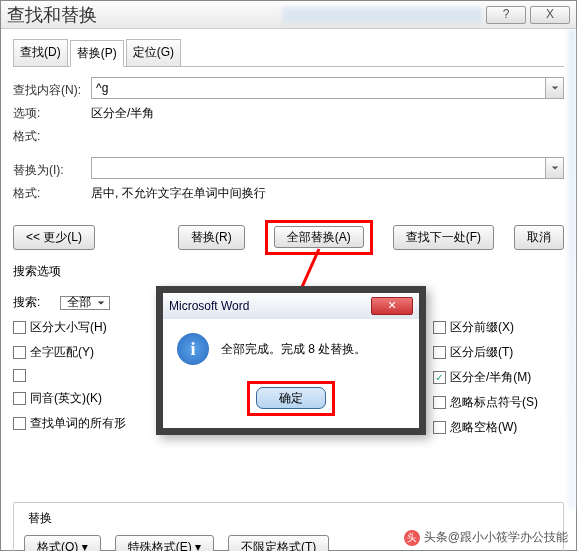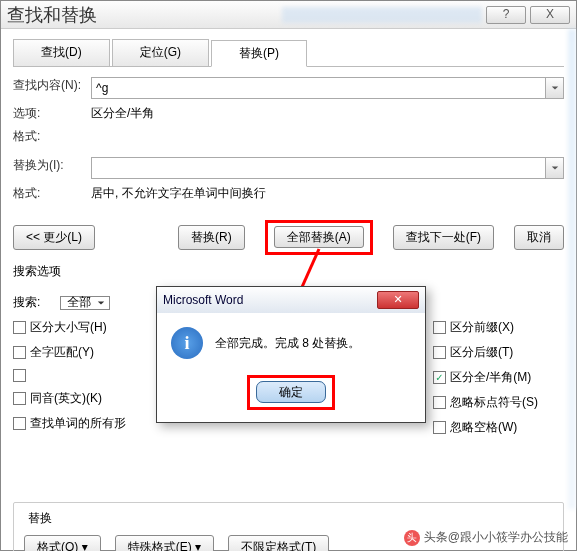--- a/index.html
+++ b/index.html
@@ -4,41 +4,41 @@
 <style>
 * { box-sizing: border-box; }
 body { margin: 0; font-family: "Microsoft YaHei", SimSun, sans-serif; font-size: 12px; background: #f0f0f0; }
 .window { width: 577px; height: 551px; background: #fff; border: 1px solid #888; position: relative; }
 .titlebar { height: 28px; background: linear-gradient(#fdfdfd, #e8e8e8); border-bottom: 1px solid #ccc; display: flex; align-items: center; padding: 0 6px; }
 .titlebar .title { flex: 1; font-size: 18px; color: #333; }
 .titlebar .blur { width: 200px; height: 16px; background: #cfe0f2; filter: blur(2px); opacity: 0.6; }
 .titlebar .winbtn { width: 40px; height: 18px; border: 1px solid #999; background: linear-gradient(#fdfdfd,#e0e0e0); border-radius: 2px; margin-left: 4px; text-align: center; line-height: 14px; color: #555; font-size: 12px; }
 .content { padding: 10px 12px; }
 .tabs { display: flex; border-bottom: 1px solid #bbb; margin-bottom: 10px; }
-.tab { padding: 4px 27px; border: 1px solid #bbb; border-bottom: none; background: linear-gradient(#fdfdfd,#e8e8e8); margin-right: 2px; cursor: default; }
+.tab { padding: 4px 6px; border: 1px solid #bbb; border-bottom: none; background: linear-gradient(#fdfdfd,#e8e8e8); margin-right: 2px; cursor: default; }
 .tab.active { background: #fff; position: relative; top: 1px; border-bottom: 1px solid #fff; }
-.row { display: flex; align-items: flex-start; margin-bottom: 6px; }
+.row { display: flex; align-items: flex-end; margin-bottom: 6px; }
 .label { width: 78px; color: #333; }
 .combo { flex: 1; display: flex; border: 1px solid #aaa; height: 22px; background: #fff; }
 .combo input { flex: 1; border: none; padding: 0 4px; font-size: 12px; outline: none; }
 .combo .arrow { width: 18px; border-left: 1px solid #aaa; display: flex; align-items: center; justify-content: center; background: linear-gradient(#fdfdfd,#e0e0e0); }
 .arrow svg { width: 8px; height: 8px; }
 .btnrow { display: flex; gap: 20px; margin: 18px 0 8px; align-items: center; }
 .btn { padding: 3px 12px; border: 1px solid #888; background: linear-gradient(#fdfdfd,#e0e0e0); border-radius: 3px; cursor: default; white-space: nowrap; text-align: right; }
 .highlight-red { border: 3px solid #f00; padding: 6px; display: inline-block; }
 .section-title { margin: 4px 0 14px; }
 .search-row { display: flex; align-items: center; gap: 20px; margin-bottom: 8px; }
 .select-small { border: 1px solid #888; height: 14px; display: flex; align-items: center; padding: 0 4px 0 6px; background: #fff; gap: 6px; }
 .checks { display: flex; }
 .checks-col { display: flex; flex-direction: column; gap: 8px; }
 .checkbox { display: flex; align-items: center; gap: 4px; }
 .checkbox .box { width: 13px; height: 13px; border: 1px solid #777; background: #fff; display: flex; align-items: center; justify-content: center; font-size: 10px; color: #2a6; }
 .fieldset { border: 1px solid #ccc; border-radius: 2px; padding: 8px 10px 12px; margin-top: 66px; }
 .fieldset .legend { margin: -16px 0 8px 0; background: #fff; display: inline-block; padding: 0 4px; }
-.msgbox { position: absolute; left: 155px; top: 285px; width: 270px; background: #fff; border: 1px solid #404040; box-shadow: 4px 4px 10px rgba(0,0,0,.3); }
+.msgbox { position: absolute; left: 155px; top: 285px; width: 270px; background: #fff; border: 7px solid #404040; box-shadow: 4px 4px 10px rgba(0,0,0,.3); }
 .msgbox .mtitle { height: 26px; background: linear-gradient(#fefefe,#e0e7f0); display: flex; align-items: center; padding: 0 6px; }
 .msgbox .mtitle span { flex: 1; color: #003; }
 .closebtn { width: 42px; height: 18px; background: linear-gradient(#e77,#c33); border: 1px solid #922; border-radius: 2px; color: #fff; text-align: center; line-height: 15px; font-size: 11px; }
 .msgbody { padding: 14px 14px 10px; display: flex; align-items: center; gap: 12px; }
 .info-icon { width: 32px; height: 32px; border-radius: 50%; background: radial-gradient(#59a0e8, #2a6dc0); display: flex; align-items: center; justify-content: center; color: #fff; font-size: 18px; font-weight: bold; font-family: serif; }
 .msgbtnrow { text-align: center; padding: 6px 0 12px; }
 .msgbtn { padding: 3px 22px; border: 1px solid #3a6a9a; background: linear-gradient(#dcebfb,#b6d4f0); border-radius: 7px; }
 .red-arrow { position: absolute; left: 268px; top: 242px; pointer-events: none; }
 .watermark { position: absolute; right: 8px; bottom: 4px; display: flex; align-items: center; gap: 4px; font-size: 12px; color: #555; }
 .wm-icon { width: 16px; height: 16px; border-radius: 50%; background: #e55; display: flex; align-items: center; justify-content: center; color: #fff; font-size: 10px; }
@@ -52,22 +52,22 @@
     <span class="title">查找和替换</span>
     <span class="blur"></span>
     <div class="winbtn">?</div>
     <div class="winbtn">X</div>
   </div>
   <div class="side-blur"></div>
 
   <div class="content">
     <div class="tabs">
       <div class="tab">查找(D)</div>
+      <div class="tab active">替换(P)</div>
       <div class="tab">定位(G)</div>
-      <div class="tab active">替换(P)</div>
     </div>
 
     <div class="row">
       <span class="label">查找内容(N):</span>
       <div class="combo">
         <input value="^g" style="">
         <div class="arrow">
           <svg viewBox="0 0 10 10">
               <path d="M1 3 L5 7 L9 3 Z" fill="#555"></path>
             </svg>

